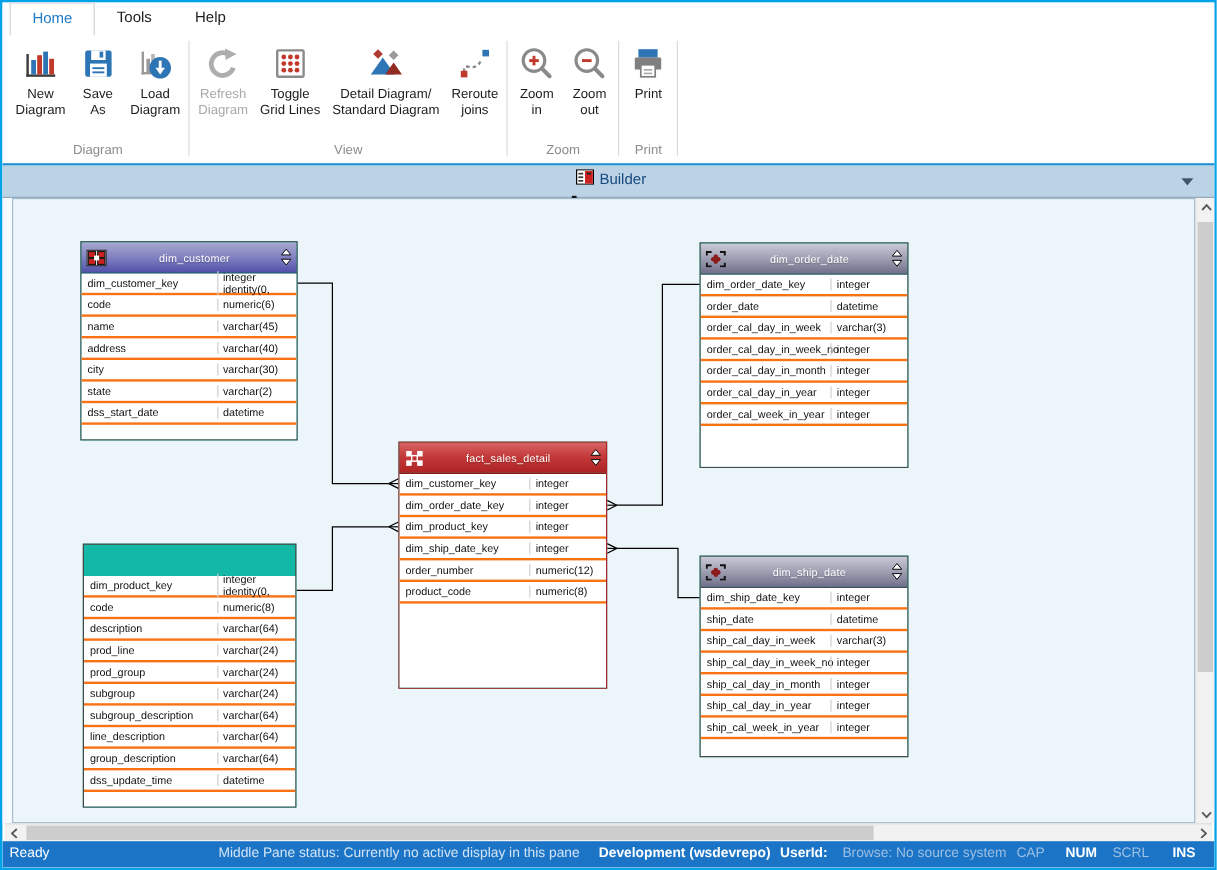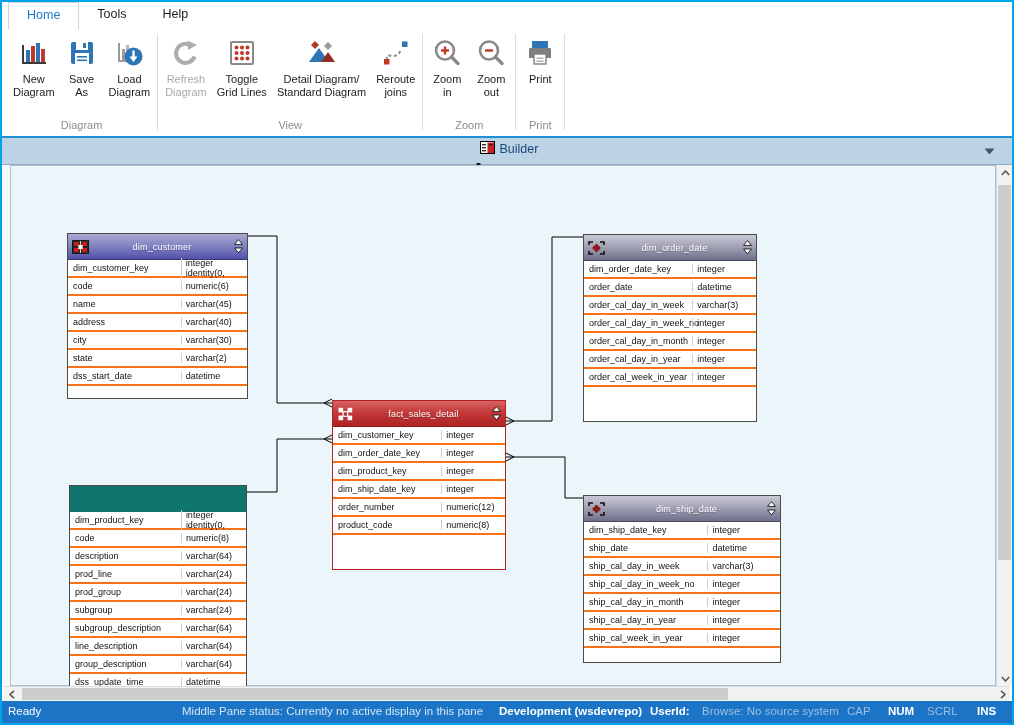--- a/index.html
+++ b/index.html
@@ -28,21 +28,21 @@
   .tabstrip{position:absolute;left:0;top:136px;right:0;height:27px;background:#bcd3e6;display:flex;align-items:center;padding-left:8px;border-bottom:1px solid #93a9bc;flex-direction:column;}
   .vtab{display:flex;align-items:center;gap:5px;padding:3px 8px;font-size:12.5px;color:#17497e;margin-right:4px;}
   .vtab.active{background:#fcfacd;border:1px solid #e3dc96;color:#1c1c1c;}
   .strip-dd{position:absolute;right:14px;top:6px;width:18px;height:15px;display:flex;align-items:center;justify-content:center;}
   
   .canvas-gutter{position:absolute;left:0;top:163px;width:9px;bottom:37px;background:#f6fafd;}
   .canvas{position:absolute;left:8px;top:163px;right:16px;bottom:37px;background:#ecf5fa;border:1px solid #a9bfcf;}
   .diagram-layer{position:absolute;left:0;top:0;width:1014px;height:725px;pointer-events:none;z-index:2;}
   .connector-svg{position:absolute;left:0;top:0;z-index:1;}
   
-  .dtable{position:absolute;background:#0f766e;border:1px solid #4a4a4a;font-size:9px;z-index:2;pointer-events:auto;margin-top:32px;}
+  .dtable{position:absolute;background:#14b8a6;border:1px solid #4a4a4a;font-size:9px;z-index:2;pointer-events:auto;}
   .dtable.fact{border-color:#b22222;}
   .dt-head{height:26px;display:flex;align-items:center;padding:0 4px;color:#fff;}
   .dtable.dimension .dt-head{background:linear-gradient(#a8a8d0 0%,#8585c2 45%,#5151ab 100%);border-bottom:1px solid #3a3a6e;}
   .dtable.date-dimension .dt-head{background:linear-gradient(#c9c9d7 0%,#a3a3b6 45%,#6f6f8a 100%);border-bottom:1px solid #4a4a5e;}
   .dtable.fact .dt-head{background:linear-gradient(#d86363 0%,#c43a3a 45%,#ad2323 100%);border-bottom:1px solid #8e1a1a;}
   .dt-title{flex:1;text-align:center;font-size:9px;letter-spacing:.2px;text-shadow:0 1px 1px rgba(0,0,0,.25);}
   .dt-rows{position:absolute;left:0;right:0;top:26px;bottom:0;background:#fff;}
   .drow{height:18px;display:flex;align-items:center;border-bottom:2px solid #f97316;}
   .dcol-name{width:63%;padding-left:5px;display:flex;align-items:center;color:#111;}
   .dcol-type{flex:1;border-left:1px solid #cfcfcf;padding-left:4px;display:flex;align-items:center;color:#111;}
@@ -405,21 +405,21 @@
           <div class="drow">
             <span class="dcol-name">order_cal_day_in_year</span>
             <span class="dcol-type">integer</span>
           </div>
           <div class="drow">
             <span class="dcol-name">order_cal_week_in_year</span>
             <span class="dcol-type">integer</span>
           </div>
         </div>
       </div>
-      <div class="dtable fact" style="left: 330px; top: 366px; width: 174px; height: 170px;">
+      <div class="dtable fact" style="left: 330px; top: 366px; width: 174px; height: 206px;">
         <div class="dt-head">
           <span class="hicon"><svg width="17" height="14" viewBox="0 0 17 14">
               <g fill="#fff">
                 <rect x="1.5" y="0.8" width="4.6" height="4.6"></rect>
                 <rect x="10.6" y="0.8" width="4.6" height="4.6"></rect>
                 <rect x="1.5" y="8.6" width="4.6" height="4.6"></rect>
                 <rect x="10.6" y="8.6" width="4.6" height="4.6"></rect>
               </g>
               <rect x="6.1" y="4.7" width="4.6" height="4.6" fill="#c03030" stroke="#fff" stroke-width="1.2"></rect>
             </svg></span>
@@ -495,21 +495,21 @@
           <div class="drow">
             <span class="dcol-name">group_description</span>
             <span class="dcol-type">varchar(64)</span>
           </div>
           <div class="drow">
             <span class="dcol-name">dss_update_time</span>
             <span class="dcol-type">datetime</span>
           </div>
         </div>
       </div>
-      <div class="dtable date-dimension" style="left: 581px; top: 461px; width: 198px; height: 168px;">
+      <div class="dtable date-dimension" style="left: 581px; top: 461px; width: 174px; height: 168px;">
         <div class="dt-head">
           <span class="hicon"><svg width="17" height="14" viewBox="0 0 17 14">
               <path d="M1,4 V1 H5 M12,1 H16 V4 M16,10 V13 H12 M5,13 H1 V10" stroke="#111" stroke-width="1.6" fill="none"></path>
               <g fill="#8b1a1a">
                 <circle cx="8.5" cy="5" r="1.9"></circle>
                 <circle cx="6.4" cy="7" r="1.9"></circle>
                 <circle cx="10.6" cy="7" r="1.9"></circle>
                 <circle cx="8.5" cy="9" r="1.9"></circle>
               </g>
             </svg></span>

